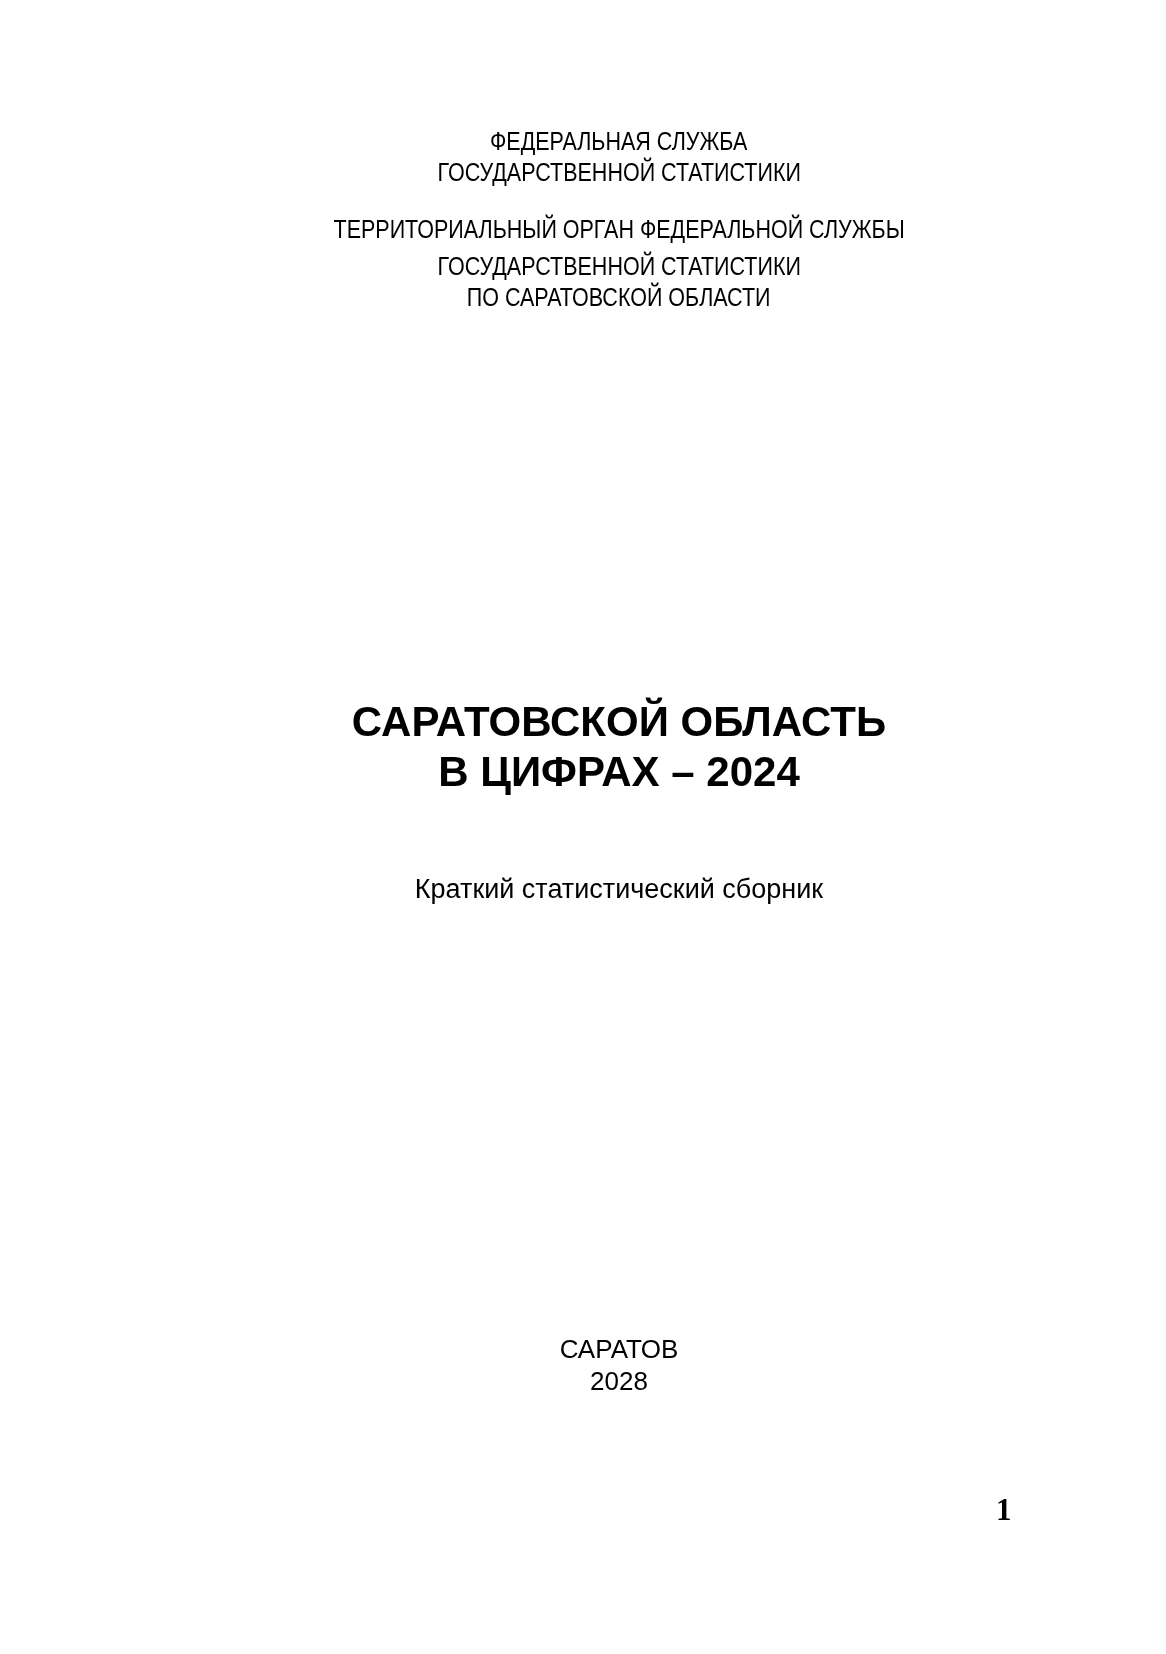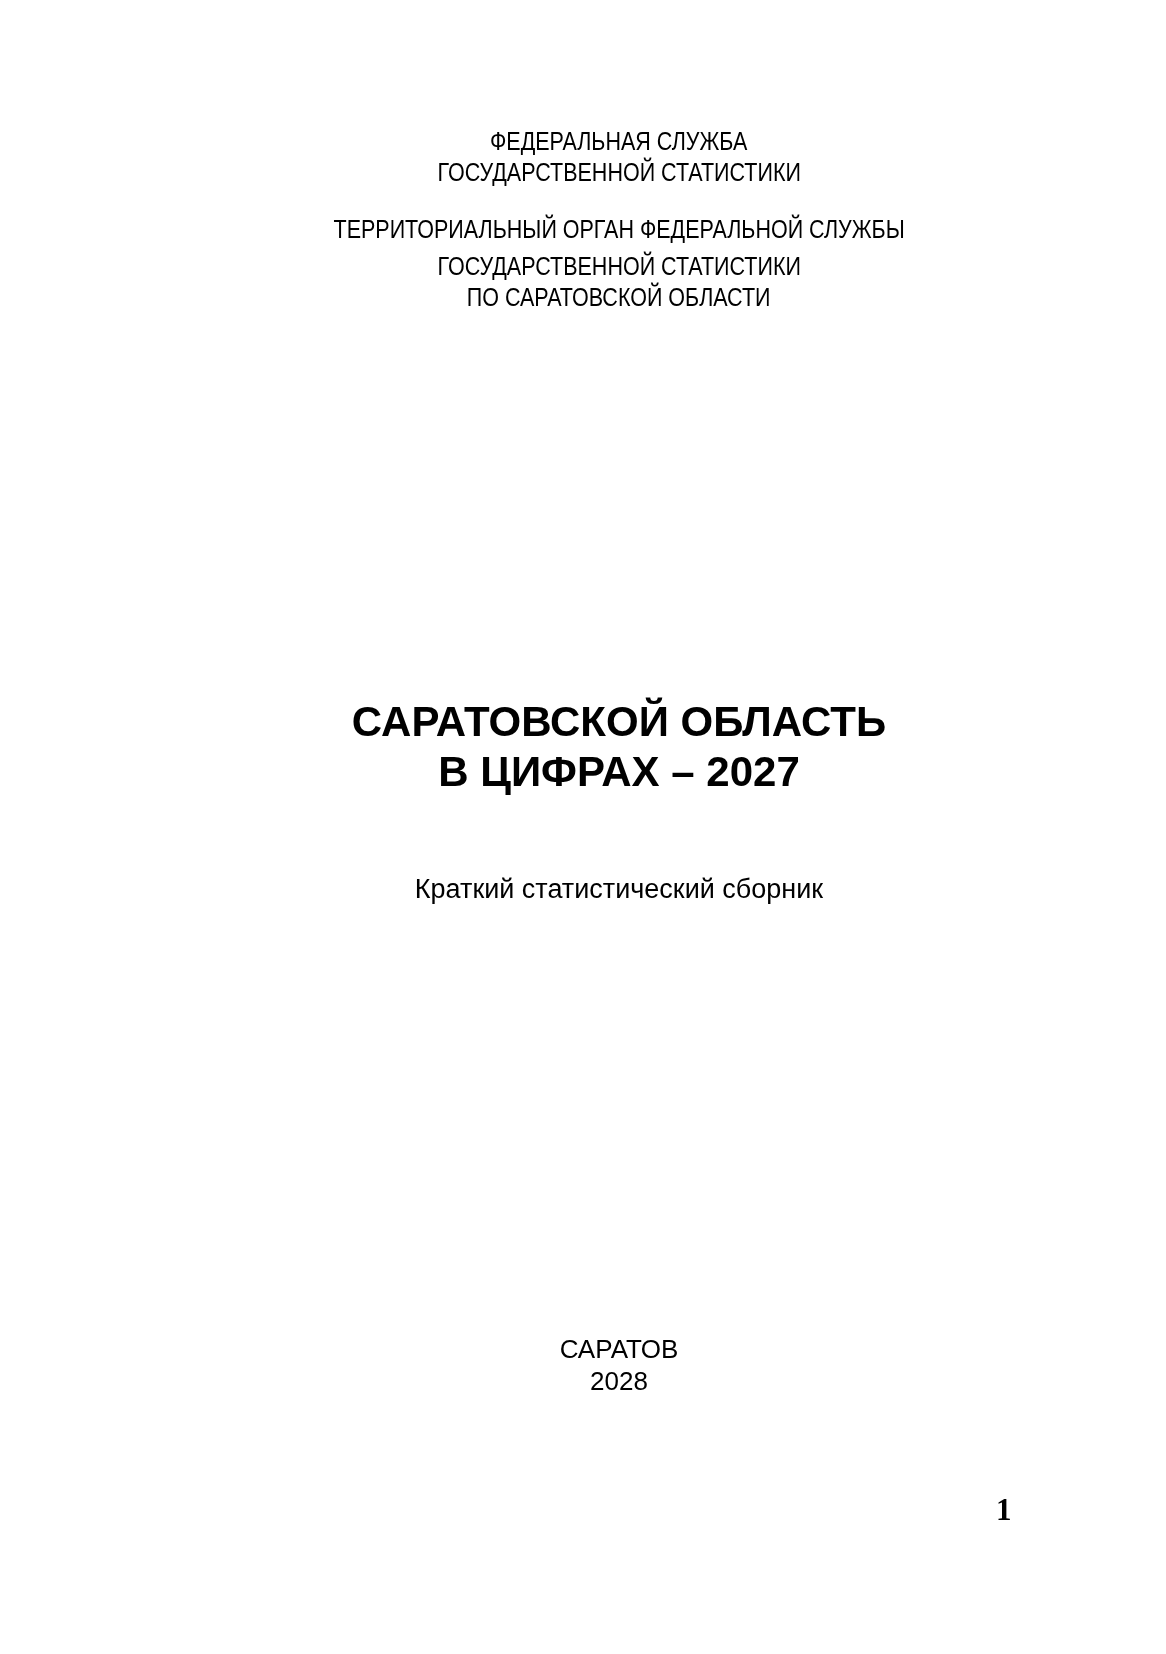--- a/index.html
+++ b/index.html
@@ -84,21 +84,21 @@
     <span>ГОСУДАРСТВЕННОЙ СТАТИСТИКИ</span>
   </div>
   <div class="line agency" style="top:285px;">
     <span>ПО САРАТОВСКОЙ ОБЛАСТИ</span>
   </div>
 
   <div class="line title" style="top:701px;">
     <span>САРАТОВСКОЙ ОБЛАСТЬ</span>
   </div>
   <div class="line title" style="top:751px;">
-    <span>В ЦИФРАХ – 2027</span>
+    <span>В ЦИФРАХ – 2024</span>
   </div>
 
   <div class="line place" style="top:1336px;">
     <span>САРАТОВ</span>
   </div>
 
   <div class="line subtitle" style="top:876px;">
     <span>Краткий статистический сборник</span>
   </div>
   <div class="line place" style="top:1368px;">

